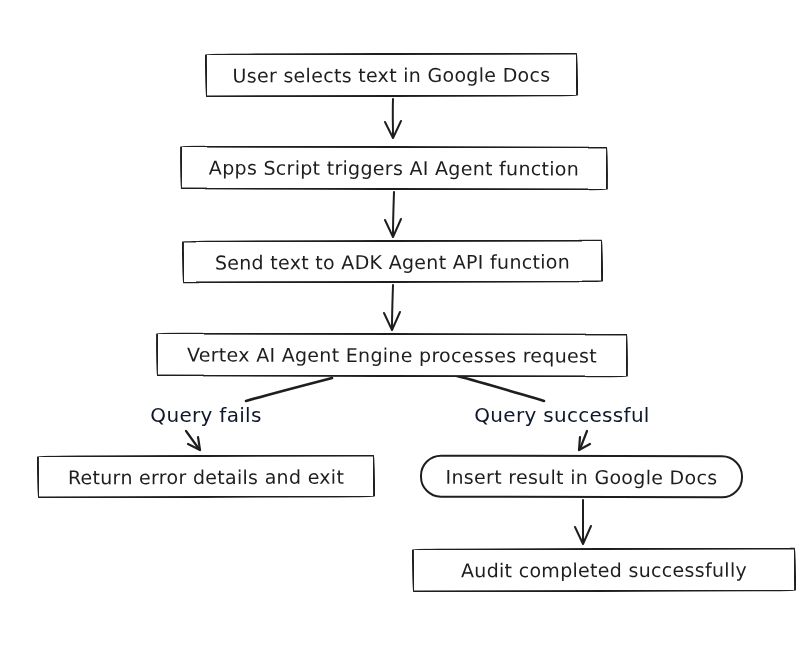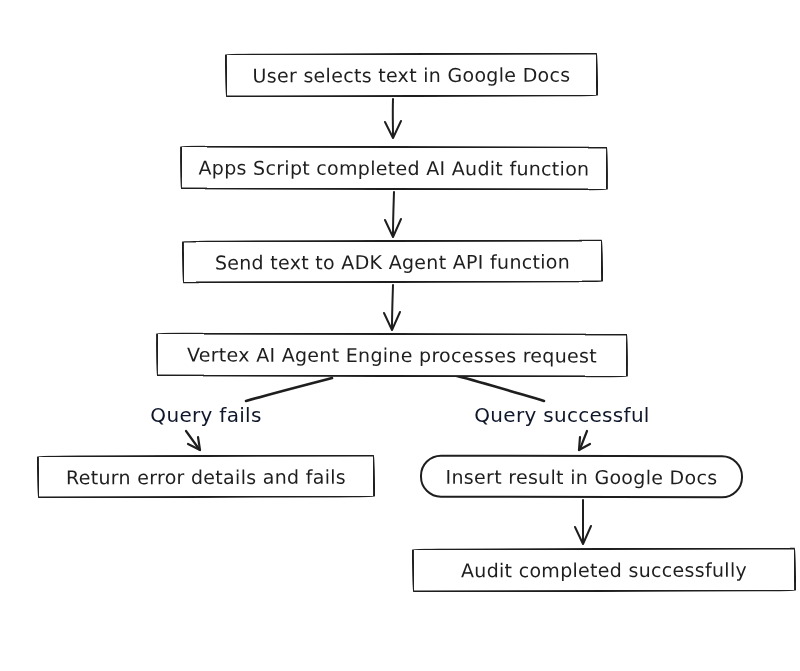--- a/index.html
+++ b/index.html
@@ -94,38 +94,38 @@
       <path d="M590,444 L579,450" stroke-width="2.2"></path>
       <path d="M580,437 L579,450" stroke-width="2.2"></path>
     </g>
 
     <g>
       <path d="M583,500 C583,515 583,530 583,542" stroke-width="2"></path>
       <path d="M575,527 L583,544 L591,526" stroke-width="2"></path>
     </g>
   </svg>
 
-  <div class="node tilt-a" style="left:205px; top:53px; width:373px; height:44px;margin-left:20px;">
+  <div class="node tilt-a" style="left:205px; top:53px; width:373px; height:44px;">
     <span>User selects text in Google Docs</span>
   </div>
 
   <div class="node tilt-b" style="left:180px; top:146px; width:428px; height:44px;">
-    <span>Apps Script completed AI Audit function</span>
+    <span>Apps Script triggers AI Agent function</span>
   </div>
 
   <div class="node tilt-a" style="left:182px; top:240px; width:421px; height:43px;">
     <span>Send text to ADK Agent API function</span>
   </div>
 
   <div class="node tilt-b" style="left:156px; top:333px; width:472px; height:44px;">
     <span>Vertex AI Agent Engine processes request</span>
   </div>
 
   <div class="node tilt-a" style="left:37px; top:455px; width:338px; height:43px;">
-    <span>Return error details and fails</span>
+    <span>Return error details and exit</span>
   </div>
 
   <div class="node tilt-b" style="left:420px; top:455px; width:323px; height:43px;border-radius:21px;">
     <span>Insert result in Google Docs</span>
   </div>
 
   <div class="node tilt-a" style="left:412px; top:548px; width:384px; height:44px;">
     <span>Audit completed successfully</span>
   </div>
 

